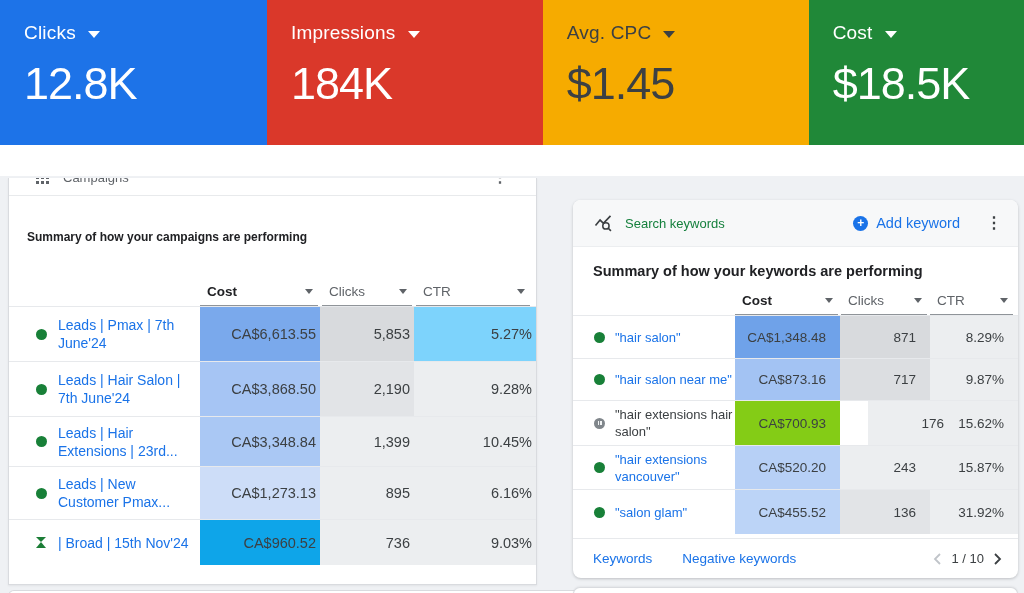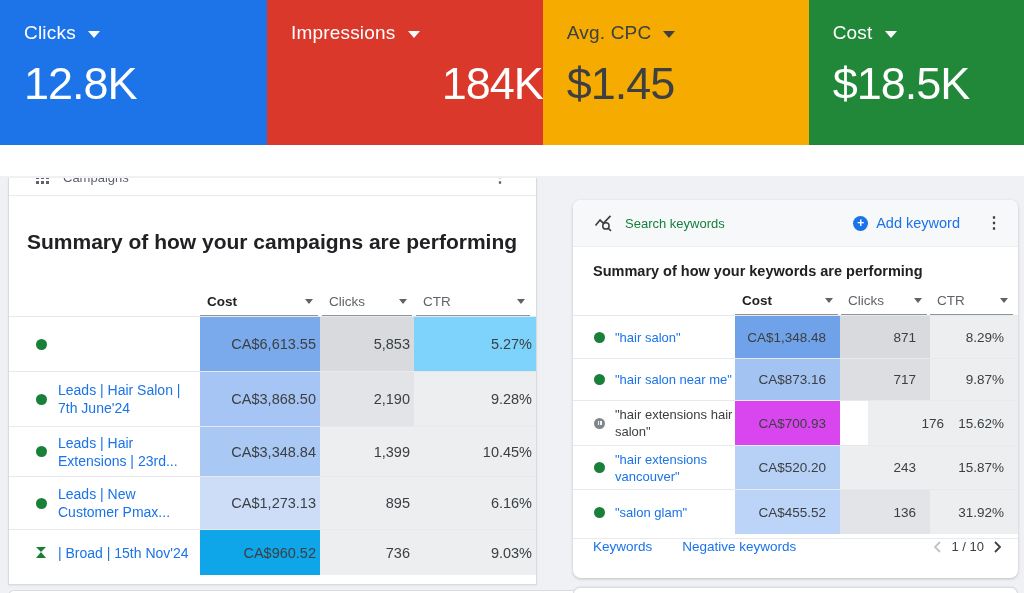--- a/index.html
+++ b/index.html
@@ -31,21 +31,21 @@
   .status[data-status="ended"]::after { content:""; position:absolute; bottom:0; left:0; border-left:5.5px solid transparent; border-right:5.5px solid transparent; border-bottom:6px solid #1b7d36; }
   .rname { color:#1a73e8; text-decoration:none; cursor:pointer; }
   .rname[data-tone="muted"] { color:#3c4043; }
 
   
   .card-left { position:absolute; left:8px; top:178px; width:529px; height:407px; background:#fff; border:1px solid #d9dbdf; border-top:none; box-shadow:0 1px 2px rgba(0,0,0,.06); overflow:hidden; }
   .clip { height:18px; overflow:hidden; border-bottom:1px solid #e8eaec; }
   .clip-inner { display:flex; align-items:center; height:36px; margin-top:-19px; padding:0 28px 0 27px; gap:14px; color:#5f6368; font-size:13px; }
   .kebab { font-size:16px; font-weight:700; color:#5f6368; line-height:1; cursor:pointer; }
   .clip .kebab { margin-left:auto; }
-  .card-left .panel-title { margin:34px 18px 0 18px; font-size:21px; font-weight:700; color:#202124; }
+  .card-left .panel-title { margin:34px 18px 0 18px; font-size:12px; font-weight:700; color:#202124; }
   .lthead { display:flex; align-items:flex-end; margin-top:36px; height:26px; }
   .lthead .spacer { width:191px; }
   .lthead .hc-cost { width:118px; margin-right:4px; }
   .lthead .hc-clicks { width:90px; margin-right:4px; }
   .lthead .hc-ctr { flex:1; margin-right:6px; }
   .lrow { display:flex; align-items:stretch; border-top:1px solid #e7e9ec; }
   .lrow:nth-child(1) { height:55px; } .lrow:nth-child(2) { height:55px; } .lrow:nth-child(3) { height:50px; }
   .lrow:nth-child(4) { height:53px; } .lrow:nth-child(5) { height:46px; }
   .lrow .name-area { width:191px; display:flex; align-items:center; gap:11px; padding-left:27px; }
   .lrow .rname { width:136px; font-size:14px; line-height:18px; }
@@ -65,21 +65,21 @@
   .rthead .hc-cost { width:103px; margin-right:3px; }
   .rthead .hc-clicks { width:86px; margin-right:3px; }
   .rthead .hc-ctr { flex:1; margin-right:5px; }
   .rrow { display:flex; align-items:stretch; border-top:1px solid #e7e9ec; }
   .rrow:nth-child(1) { height:43px; } .rrow:nth-child(2) { height:42px; } .rrow:nth-child(3) { height:45px; }
   .rrow:nth-child(4) { height:44px; } .rrow:nth-child(5) { height:45px; }
   .rrow .name-area { width:162px; display:flex; align-items:center; gap:10px; padding-left:21px; }
   .rrow .rname { width:118px; font-size:13px; line-height:17px; }
   .rrow .cell { font-size:13.5px; padding-right:14px; }
   .rrow .c-cost { width:105px; } .rrow .c-clicks { width:90px; } .rrow .c-ctr { flex:1; }
-  .rfooter { margin-top:auto; border-top:1px solid #e7e9ec; height:40px; flex:none; display:flex; align-items:flex-start; padding:0 16px 0 20px; gap:30px; }
+  .rfooter { margin-top:auto; border-top:1px solid #e7e9ec; height:40px; flex:none; display:flex; align-items:center; padding:0 16px 0 20px; gap:30px; }
   .ftab { color:#1a73e8; font-size:13.5px; font-weight:500; cursor:pointer; }
   .pager { margin-left:auto; display:flex; align-items:center; gap:9px; font-size:13px; color:#3c4043; }
   .chev { display:flex; align-items:center; cursor:pointer; }
 
   
   .next-card-left { position:absolute; left:8px; top:590px; width:818px; height:6px; background:#fff; border:1px solid #d9dbdf; border-bottom:none; border-radius:6px 6px 0 0; }
   .next-card-right { position:absolute; left:573px; top:587px; width:445px; height:8px; background:#fff; border:1px solid #d9dbdf; border-bottom:none; border-radius:7px 7px 0 0; box-shadow:0 -1px 2px rgba(0,0,0,.05); }
 </style>
 </head>
 <body>
@@ -88,21 +88,21 @@
   <div class="lower-bg"></div>
 
   <div class="scorecards">
     <div class="scard" style="width: 269px; background-color: rgb(29, 115, 232); color: rgb(255, 255, 255);">
       <div class="scard-label">
         <span>Clicks</span>
         <span class="dcaret"></span>
       </div>
       <div class="scard-value">12.8K</div>
     </div>
-    <div class="scard" style="width: 278px; background-color: rgb(218, 56, 42); color: rgb(255, 255, 255); text-align: right;">
+    <div class="scard" style="width: 278px; background-color: rgb(218, 56, 42); color: rgb(255, 255, 255);">
       <div class="scard-label">
         <span>Impressions</span>
         <span class="dcaret"></span>
       </div>
       <div class="scard-value">184K</div>
     </div>
     <div class="scard" style="width: 268px; background-color: rgb(246, 171, 0); color: rgb(60, 64, 67);">
       <div class="scard-label">
         <span>Avg. CPC</span>
         <span class="dcaret"></span>
@@ -153,20 +153,21 @@
       <div class="hcell hc-ctr">
         <span>CTR</span>
         <span class="sortcaret"></span>
       </div>
     </div>
 
     <div class="lbody">
       <div class="lrow">
         <div class="name-area">
           <span class="status" data-status="enabled"></span>
+          <a class="rname" data-tone="link">Leads | Pmax | 7th June'24</a>
         </div>
         <div class="cell c-cost" style="background-color: rgb(122, 169, 236);">CA$6,613.55</div>
         <div class="cell c-clicks" style="background-color: rgb(216, 218, 221);">5,853</div>
         <div class="cell c-ctr" style="background-color: #7dd3fc; text-align: right;">5.27%</div>
       </div>
       <div class="lrow">
         <div class="name-area">
           <span class="status" data-status="enabled"></span>
           <a class="rname" data-tone="link">Leads | Hair Salon | 7th June'24</a>
         </div>
@@ -253,21 +254,21 @@
         </div>
         <div class="cell c-cost" style="background-color: rgb(163, 195, 243);">CA$873.16</div>
         <div class="cell c-clicks" style="background-color: rgb(220, 222, 225);">717</div>
         <div class="cell c-ctr" style="background-color: rgb(236, 238, 240);">9.87%</div>
       </div>
       <div class="rrow">
         <div class="name-area">
           <span class="status" data-status="paused"></span>
           <a class="rname" data-tone="muted">"hair extensions hair salon"</a>
         </div>
-        <div class="cell c-cost" style="background-color: #d946ef; text-align: right;">CA$700.93</div>
+        <div class="cell c-cost" style="background-color: #84cc16; text-align: right;">CA$700.93</div>
         <div class="cell c-clicks" style="background-color: rgb(236, 238, 240); margin-left: 28px;">176</div>
         <div class="cell c-ctr" style="background-color: rgb(236, 238, 240);">15.62%</div>
       </div>
       <div class="rrow">
         <div class="name-area">
           <span class="status" data-status="enabled"></span>
           <a class="rname" data-tone="link">"hair extensions vancouver"</a>
         </div>
         <div class="cell c-cost" style="background-color: rgb(183, 208, 246);">CA$520.20</div>
         <div class="cell c-clicks" style="background-color: rgb(236, 238, 240);">243</div>

